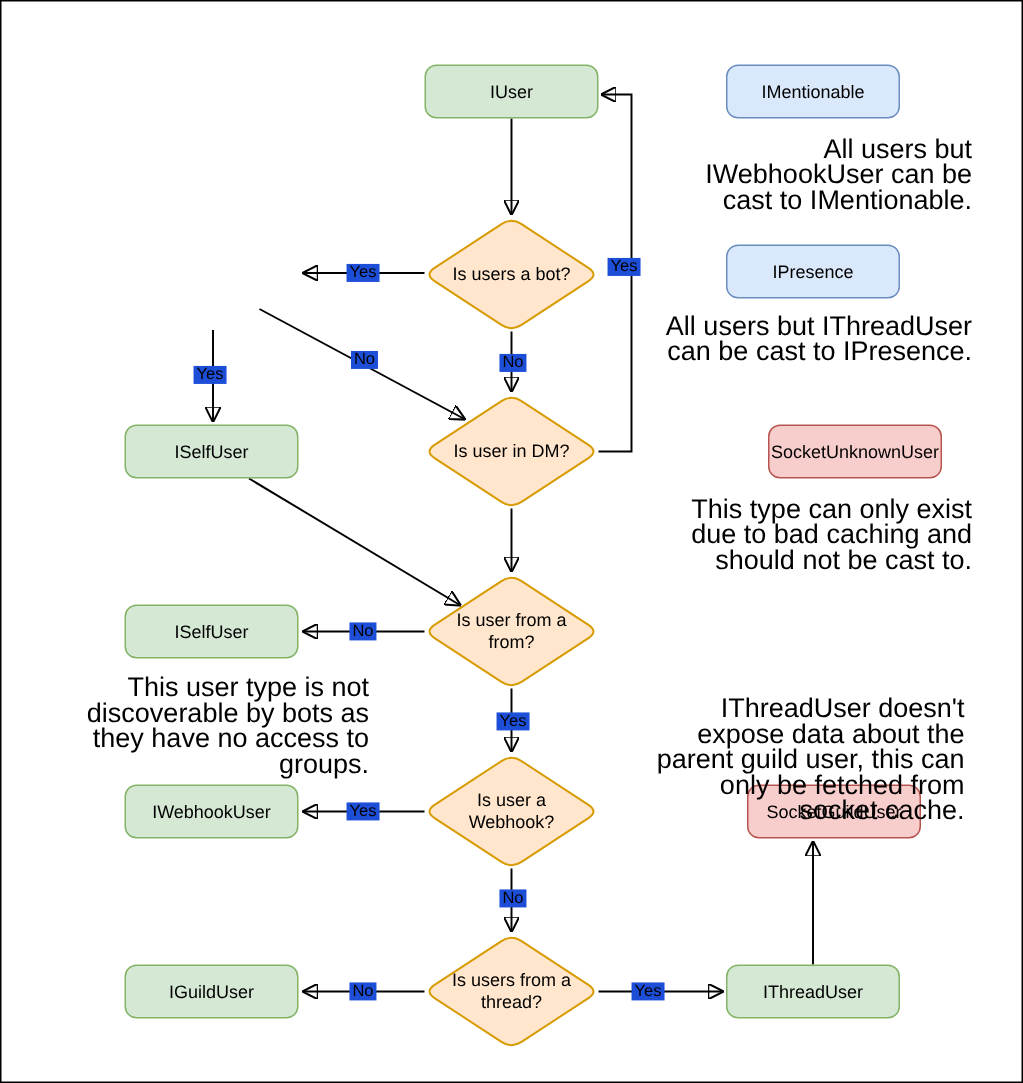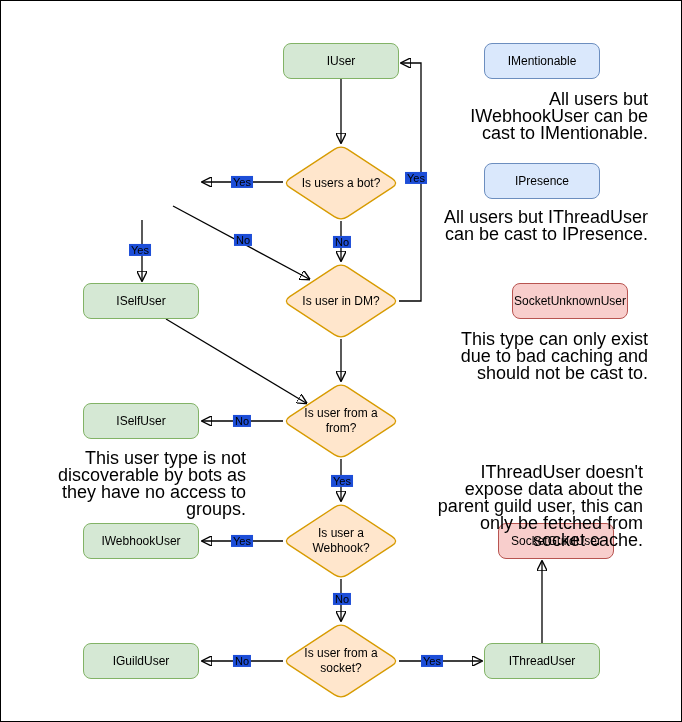--- a/index.html
+++ b/index.html
@@ -122,21 +122,21 @@
   <div class="diamond" style="left:282px;top:502px">
     <svg width="116" height="76">
         <path class="diamond-shape" d="M 51.3 4.4 Q 58 0 64.7 4.4 L 109.3 33.6 Q 116 38 109.3 42.4 L 64.7 71.6 Q 58 76 51.3 71.6 L 6.7 42.4 Q 0 38 6.7 33.6 Z"></path>
       </svg>
     <span class="dlabel">Is user a Webhook?</span>
   </div>
   <div class="diamond" style="left:282px;top:622px">
     <svg width="116" height="76">
         <path class="diamond-shape" d="M 51.3 4.4 Q 58 0 64.7 4.4 L 109.3 33.6 Q 116 38 109.3 42.4 L 64.7 71.6 Q 58 76 51.3 71.6 L 6.7 42.4 Q 0 38 6.7 33.6 Z"></path>
       </svg>
-    <span class="dlabel">Is user from a socket?</span>
+    <span class="dlabel">Is users from a thread?</span>
   </div>
 
   <span class="elabel" style="left:241px;top:181px">Yes</span>
   <span class="elabel" style="left:341px;top:241px">No</span>
   <span class="elabel" style="left:415px;top:177px">Yes</span>
   <span class="elabel" style="left:139px;top:249px">Yes</span>
   <span class="elabel" style="left:242px;top:239px">No</span>
   <span class="elabel" style="left:241px;top:420px">No</span>
   <span class="elabel" style="left:341px;top:480px">Yes</span>
   <span class="elabel" style="left:241px;top:540px">Yes</span>

